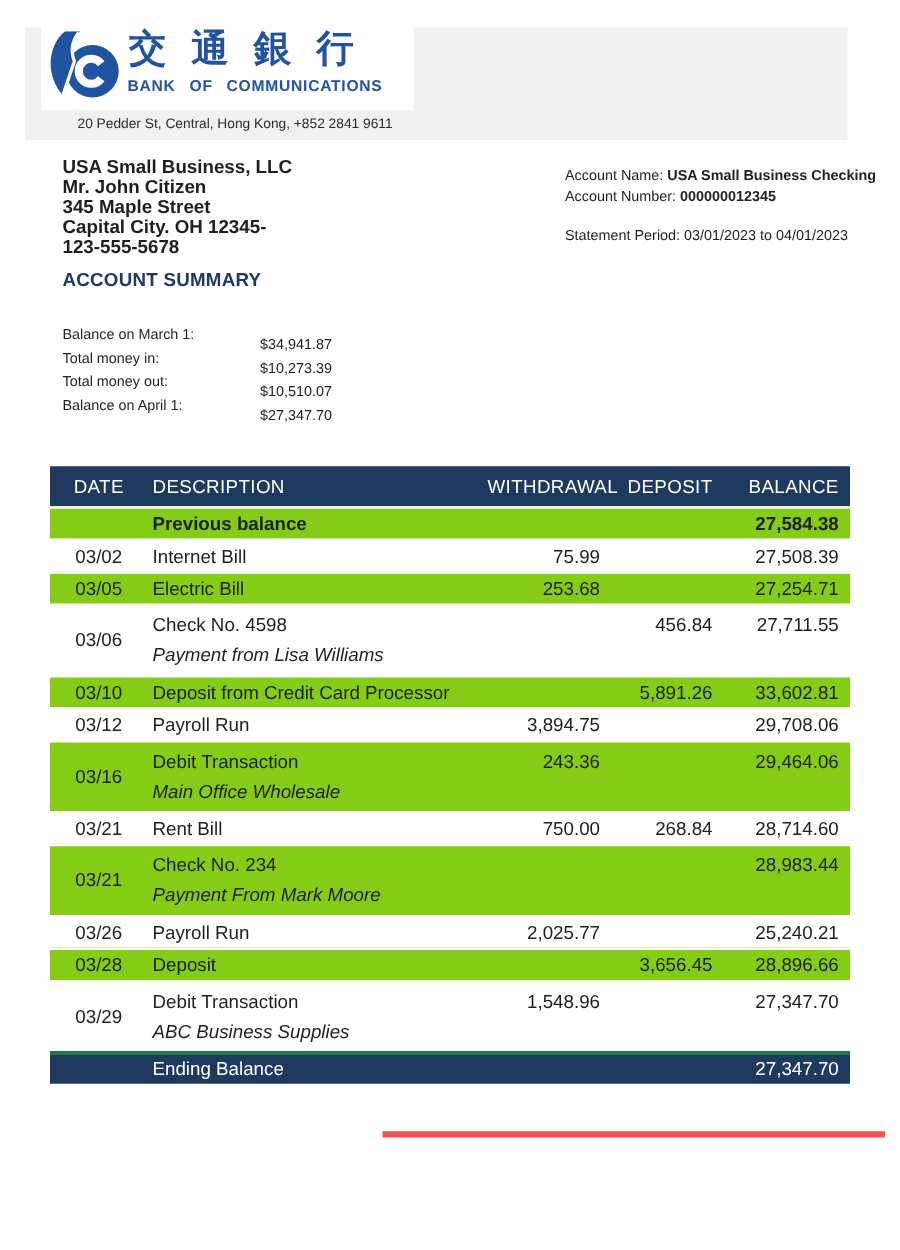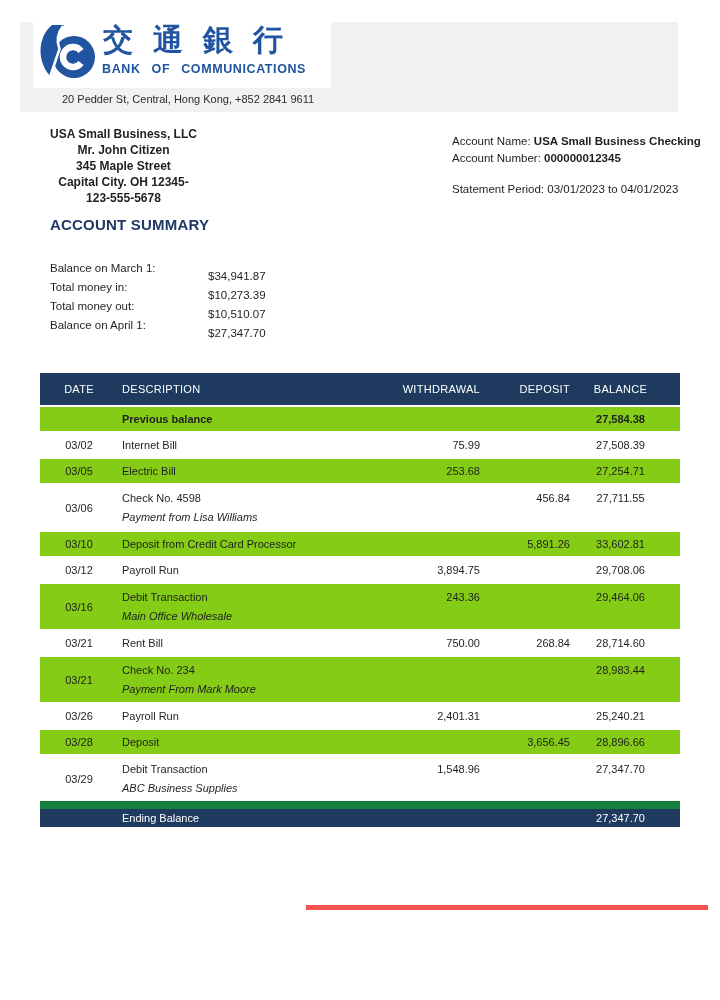--- a/index.html
+++ b/index.html
@@ -18,46 +18,46 @@
     position:absolute; left:70px; top:0px; font-size:30px; font-weight:bold;
     color:#2053a0; letter-spacing:20px; white-space:nowrap; line-height:36px;
   }
   .brand-en {
     position:absolute; left:69px; top:40px; font-size:12.5px; font-weight:bold;
     color:#2053a0; letter-spacing:0.6px; word-spacing:7px; white-space:nowrap;
   }
   .bank-address { position:absolute; left:42px; top:71px; font-size:11px; color:#2b2b2b; }
 
   
-  .customer { position:absolute; left:50px; top:126px; font-size:12px; font-weight:bold; line-height:16px;text-align:center; }
+  .customer { position:absolute; left:50px; top:126px; font-size:15px; font-weight:bold; line-height:16px; }
   .account-info { position:absolute; left:452px; top:133px; font-size:11.5px; line-height:17px; }
   .account-info .val { font-weight:bold; }
   .account-period { margin-top:14px; }
 
   
   .summary-title { position:absolute; left:50px; top:216px; font-size:15px; font-weight:bold; color:#1f3864; letter-spacing:0.2px; }
   .sum-labels { position:absolute; left:50px; top:259px; font-size:11.5px; line-height:19px; }
   .sum-values { position:absolute; left:208px; top:267px; font-size:11.5px; line-height:19px; }
 
   
-  .txn-table { position:absolute; left:40px; top:373px; width:640px; font-size:11px; }
+  .txn-table { position:absolute; left:40px; top:373px; width:640px; font-size:15px; }
   .t-head { display:flex; align-items:center; background:#1e3a5f; color:#ffffff; height:32px; letter-spacing:0.3px; }
   .t-row { display:flex; align-items:center; min-height:26px; border-top:2px solid #ffffff; background:#ffffff; }
   .t-row.shade { background:#84cc16; }
   .t-row.double { align-items:flex-start; }
   .t-row.double .c-date { align-self:center; }
   .t-row.double .c-desc { padding-top:7px; padding-bottom:7px; }
   .t-row.double .num { padding-top:7px; }
   .t-row.bold .desc-main, .t-row.bold .c-bal { font-weight:bold; }
-  .t-foot { display:flex; align-items:center; background:#1e3a5f; color:#ffffff; height:26px; border-top:8px solid #15803d; }
+  .t-foot { display:flex; align-items:center; background:#1e3a5f; color:#ffffff; height:26px; border-top:3px solid #15803d; }
   .c-date { width:78px; text-align:center; }
   .c-desc { width:267px; padding-left:4px; }
   .c-wd   { width:95px; text-align:right; padding-left:5px; }
   .c-dep  { width:90px; text-align:right; }
-  .c-bal  { width:110px; text-align:center; padding-right:9px; }
+  .c-bal  { width:110px; text-align:right; padding-right:9px; }
   .desc-sub { font-style:italic; margin-top:7px; }
 
   
   .watermark { position:absolute; left:306px; top:901px; width:402px; text-align:center; }
   .wm-text { font-size:54px; line-height:58px; color:#2b51a5; letter-spacing:0px; white-space:nowrap; }
   .wm-light { font-weight:normal; }
   .wm-bold { font-weight:bold; }
   .wm-line { height:5px; background:#f4534e; margin-top:4px; }
 </style>
 </head>
@@ -220,21 +220,21 @@
     <div class="c-dep num"></div>
     <div class="c-bal num">28,983.44</div>
   </div>
 
   <div class="t-row">
     <div class="c-date">03/26</div>
     <div class="c-desc">
       <div class="desc-main">Payroll Run</div>
 
     </div>
-    <div class="c-wd num">2,401.31</div>
+    <div class="c-wd num">2,025.77</div>
     <div class="c-dep num"></div>
     <div class="c-bal num">25,240.21</div>
   </div>
 
   <div class="t-row shade">
     <div class="c-date">03/28</div>
     <div class="c-desc">
       <div class="desc-main">Deposit</div>
 
     </div>

